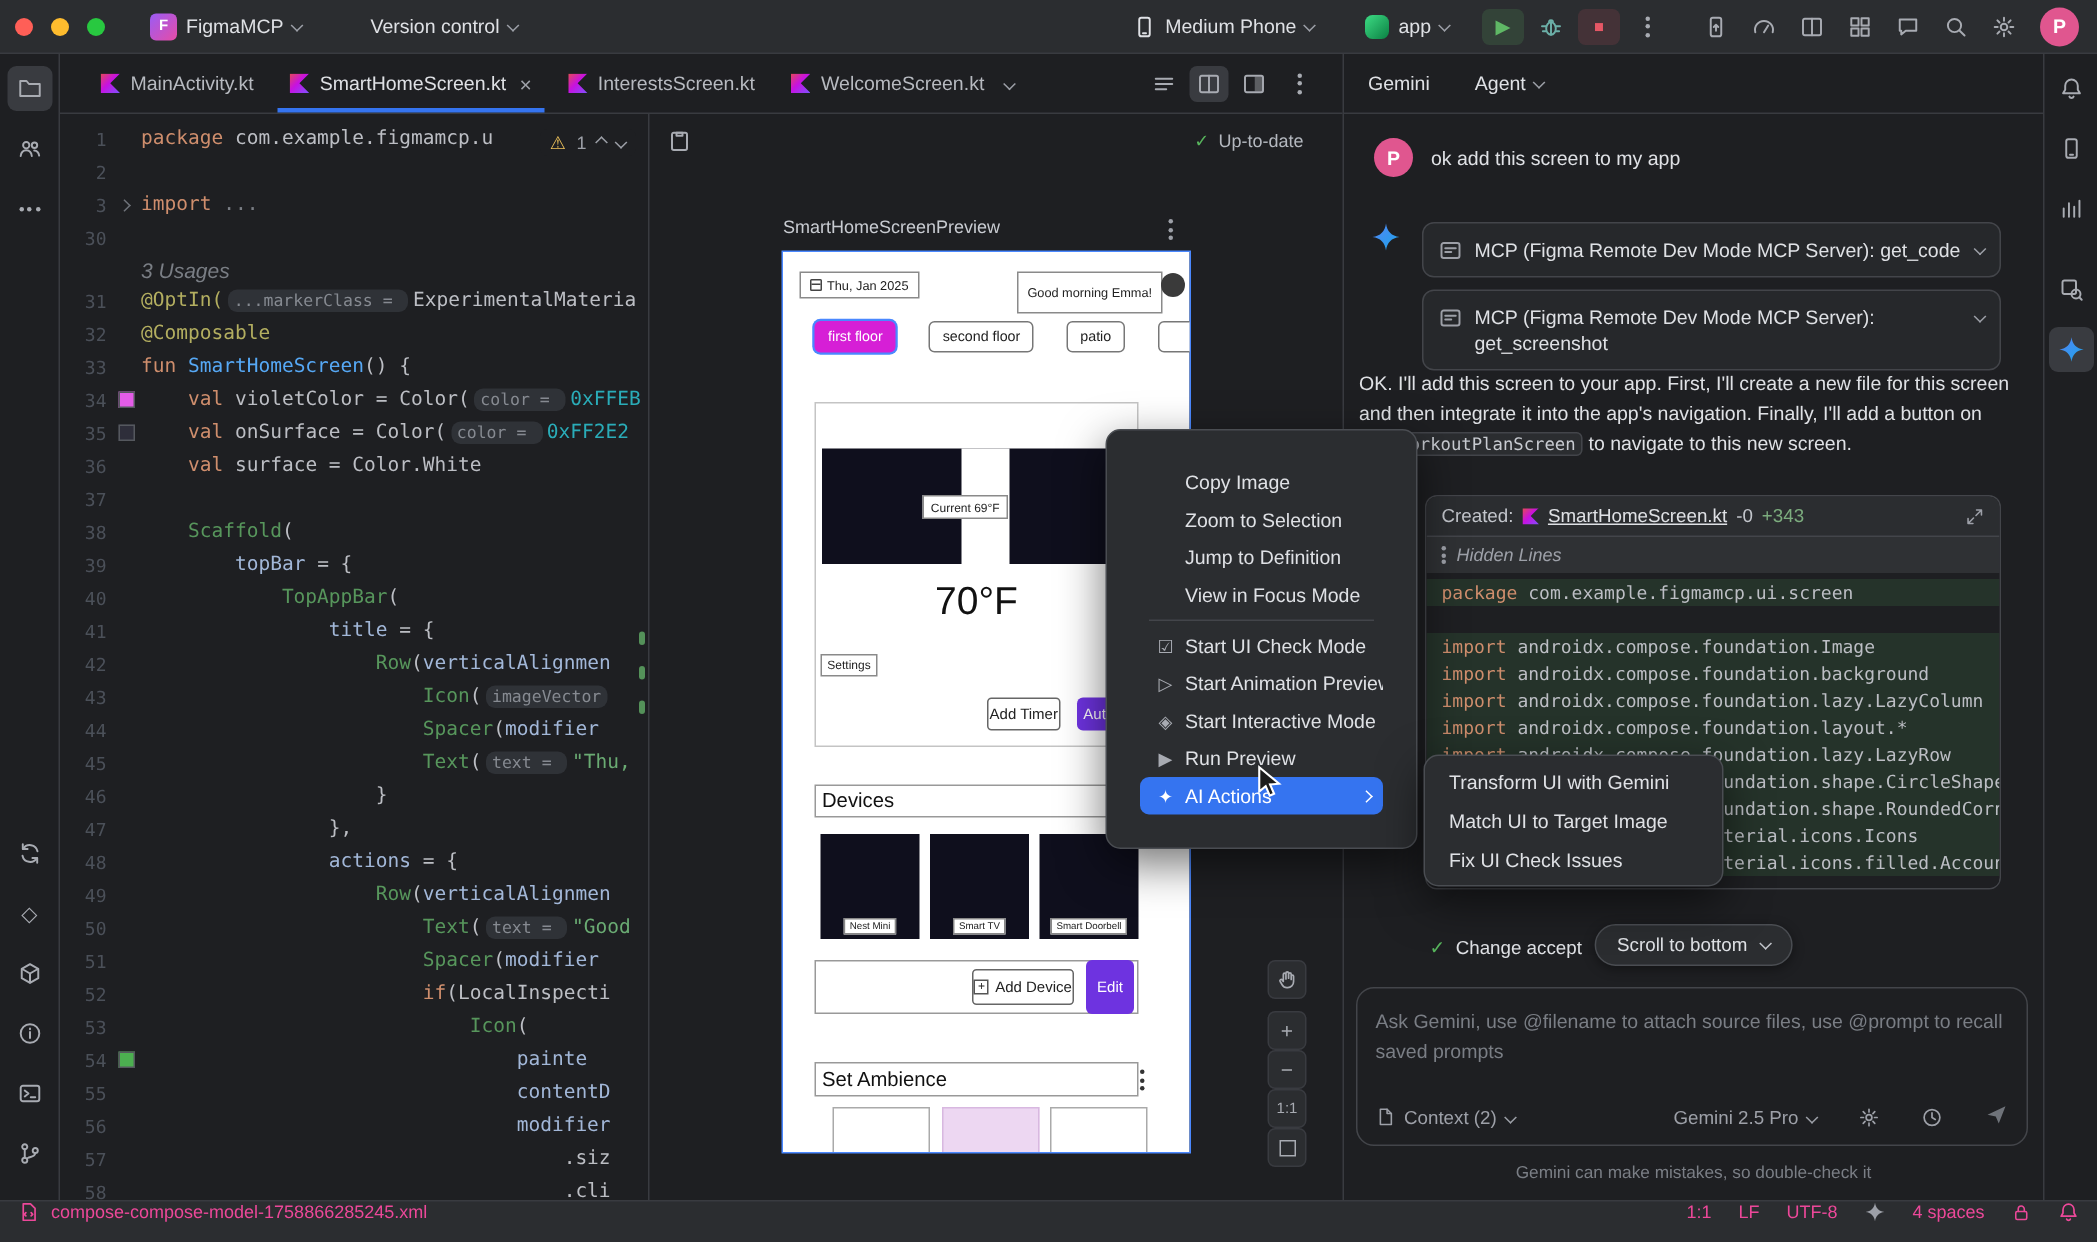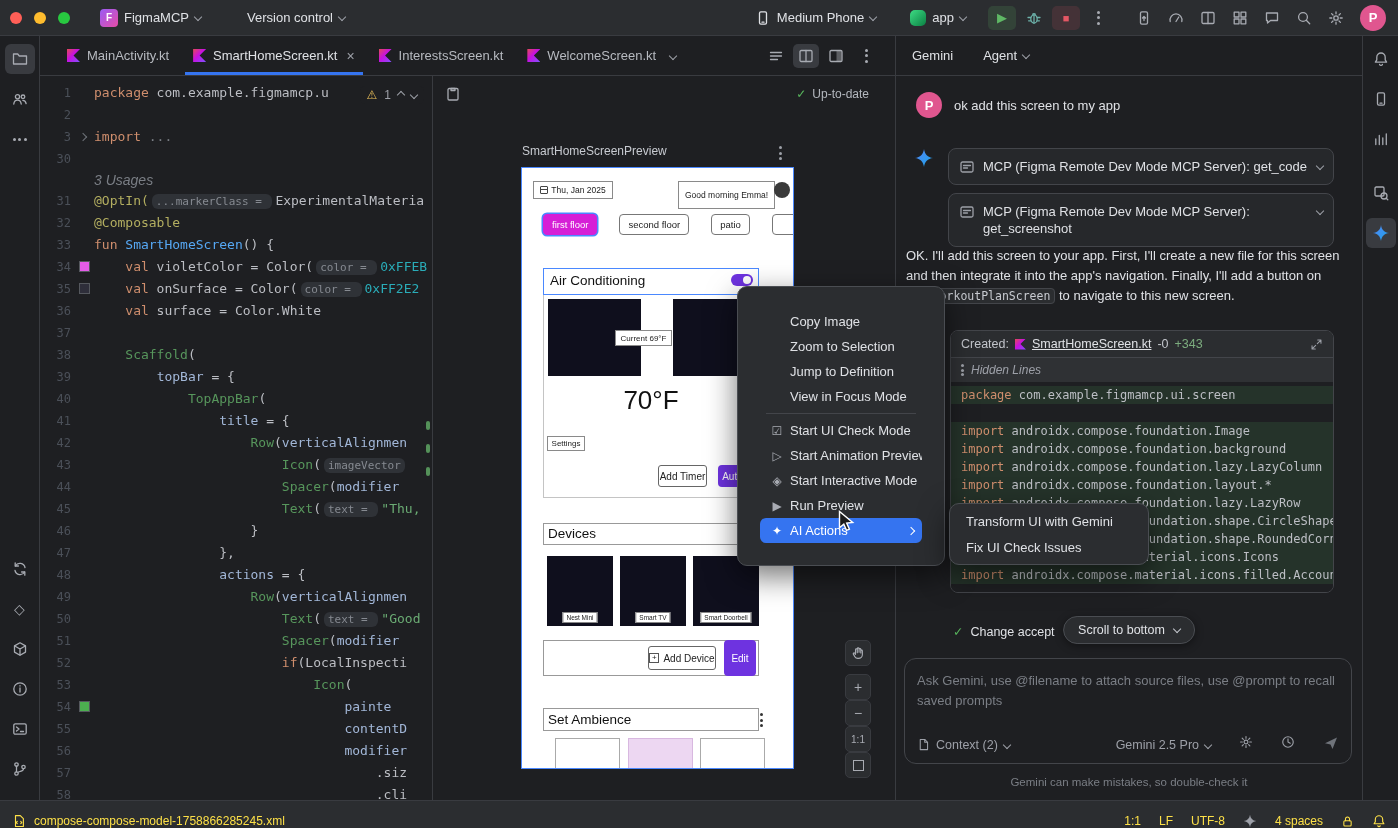--- a/index.html
+++ b/index.html
@@ -134,24 +134,24 @@
 .cc-body{background:#1e1f22;padding:4px 0 8px}
 .ccl{height:18px;line-height:19.5px;white-space:pre;overflow:hidden;padding:0 10px;font-family:"DejaVu Sans Mono",monospace;font-size:12px;color:#bcbec4}
 .ccl.added{background:rgba(73,156,84,.16)}
 .c-accept{position:absolute;top:588px;left:57px;display:flex;align-items:center;gap:7px;font-size:12.5px;color:#dfe1e5;white-space:nowrap}
 .c-scroll{position:absolute;top:580px;left:50%;transform:translateX(-50%);display:flex;align-items:center;gap:9px;background:#2b2d30;border:1px solid #4a4d52;border-radius:15px;padding:6px 14px;font-size:12.5px;color:#dfe1e5;box-shadow:0 2px 8px rgba(0,0,0,.4);white-space:nowrap;z-index:3}
 .c-scroll .chv{color:#c2c5cb;margin-top:-2px}
 .c-input{position:absolute;top:622px;left:8px;right:10px;height:106px;border:1px solid #43454a;border-radius:12px;background:#1e1f22;padding:12px}
 .placeholder{color:#7a7e85;line-height:20px}
 .input-row{position:absolute;left:12px;right:12px;bottom:9px;display:flex;align-items:center;gap:12px;color:#9da0a8;font-size:12.5px}
 .ctx-chip{display:flex;align-items:center;gap:6px}
-.in-right{margin-left:auto;display:flex;gap:28px}
+.in-right{margin-left:auto;display:flex;align-items:center;gap:28px}
 .c-disclaim{position:absolute;top:740px;left:0;right:0;text-align:center;font-size:11.5px;color:#7a7e85}
 
-.statusbar{position:absolute;left:0;top:800px;width:1398px;height:28px;background:#2b2d30;border-top:1px solid #393b40;display:flex;align-items:flex-end;padding:0 12px;color:#fde047;font-size:12px;gap:8px;z-index:5}
+.statusbar{position:absolute;left:0;top:800px;width:1398px;height:28px;background:#2b2d30;border-top:1px solid #393b40;display:flex;align-items:flex-start;padding:0 12px;color:#ec4899;font-size:12px;gap:8px;z-index:5}
 .sb-right{margin-left:auto;display:flex;align-items:center;gap:18px}
 
 .menu{position:absolute;left:737px;top:286px;width:208px;background:#2b2d30;border:1px solid #4a4d52;border-radius:10px;box-shadow:0 10px 30px rgba(0,0,0,.55);padding:22px;z-index:60}
 .mi{display:flex;align-items:center;height:25px;border-radius:6px;padding:0 8px 0 4px;color:#dfe1e5;font-size:13px;cursor:pointer;overflow:hidden}
 .mi-ic{width:26px;flex:none;text-align:center;font-size:12px;color:#a8abb2}
 .mi-label{white-space:nowrap}
 .mi.hl{background:#3574f0;color:#fff}
 .mi.hl .mi-ic{color:#fff}
 .mi-arrow{margin-left:auto;display:none}
 .mi.has-sub .mi-arrow{display:inline-block}
@@ -462,24 +462,20 @@
               <div class="ptab">
                 <span>patio</span>
               </div>
 
               <div class="ptab pl">
                 
               </div>
             </div>
 
           <div class="pcard" style="top:100px;height:230px;border:1px solid #c4c4c4">
-            <div class="selbox" style="position:relative;height:25px">
-              <span class="sec-title" style="position:absolute;left:6px;top:4px">Air Conditioning</span>
-              <span class="toggle"></span>
-            </div>
             <div class="darkpanel">
               <span class="whitegap"></span>
               <span class="pchip" style="left:67px;top:31px;width:57px;height:16px;font-size:8px">
                 <span>Current 69°F</span>
               </span>
             </div>
             <div class="temp">70°F</div>
             <span class="pchip" style="left:3px;top:167px;width:38px;height:15px;font-size:8px">
               <span>Settings</span>
             </span>
@@ -823,20 +819,23 @@
       </div>
     </div>
 </div>
 <div class="submenu">
   <div>
 
       <div class="smi">
         <span>Transform UI with Gemini</span>
       </div>
 
+      <div class="smi">
+        <span>Match UI to Target Image</span>
+      </div>
 
       <div class="smi">
         <span>Fix UI Check Issues</span>
       </div>
     </div>
 </div>
 
 <span class="cursor">
   <svg width="18" height="24" viewBox="0 0 18 24">
       <path d="M1.5 1.5v16.2l4.3-3.6 2.7 6.3 2.9-1.2-2.7-6.2 6-.5z" fill="#1b1b1b" stroke="#fff" stroke-width="1.4"></path>

